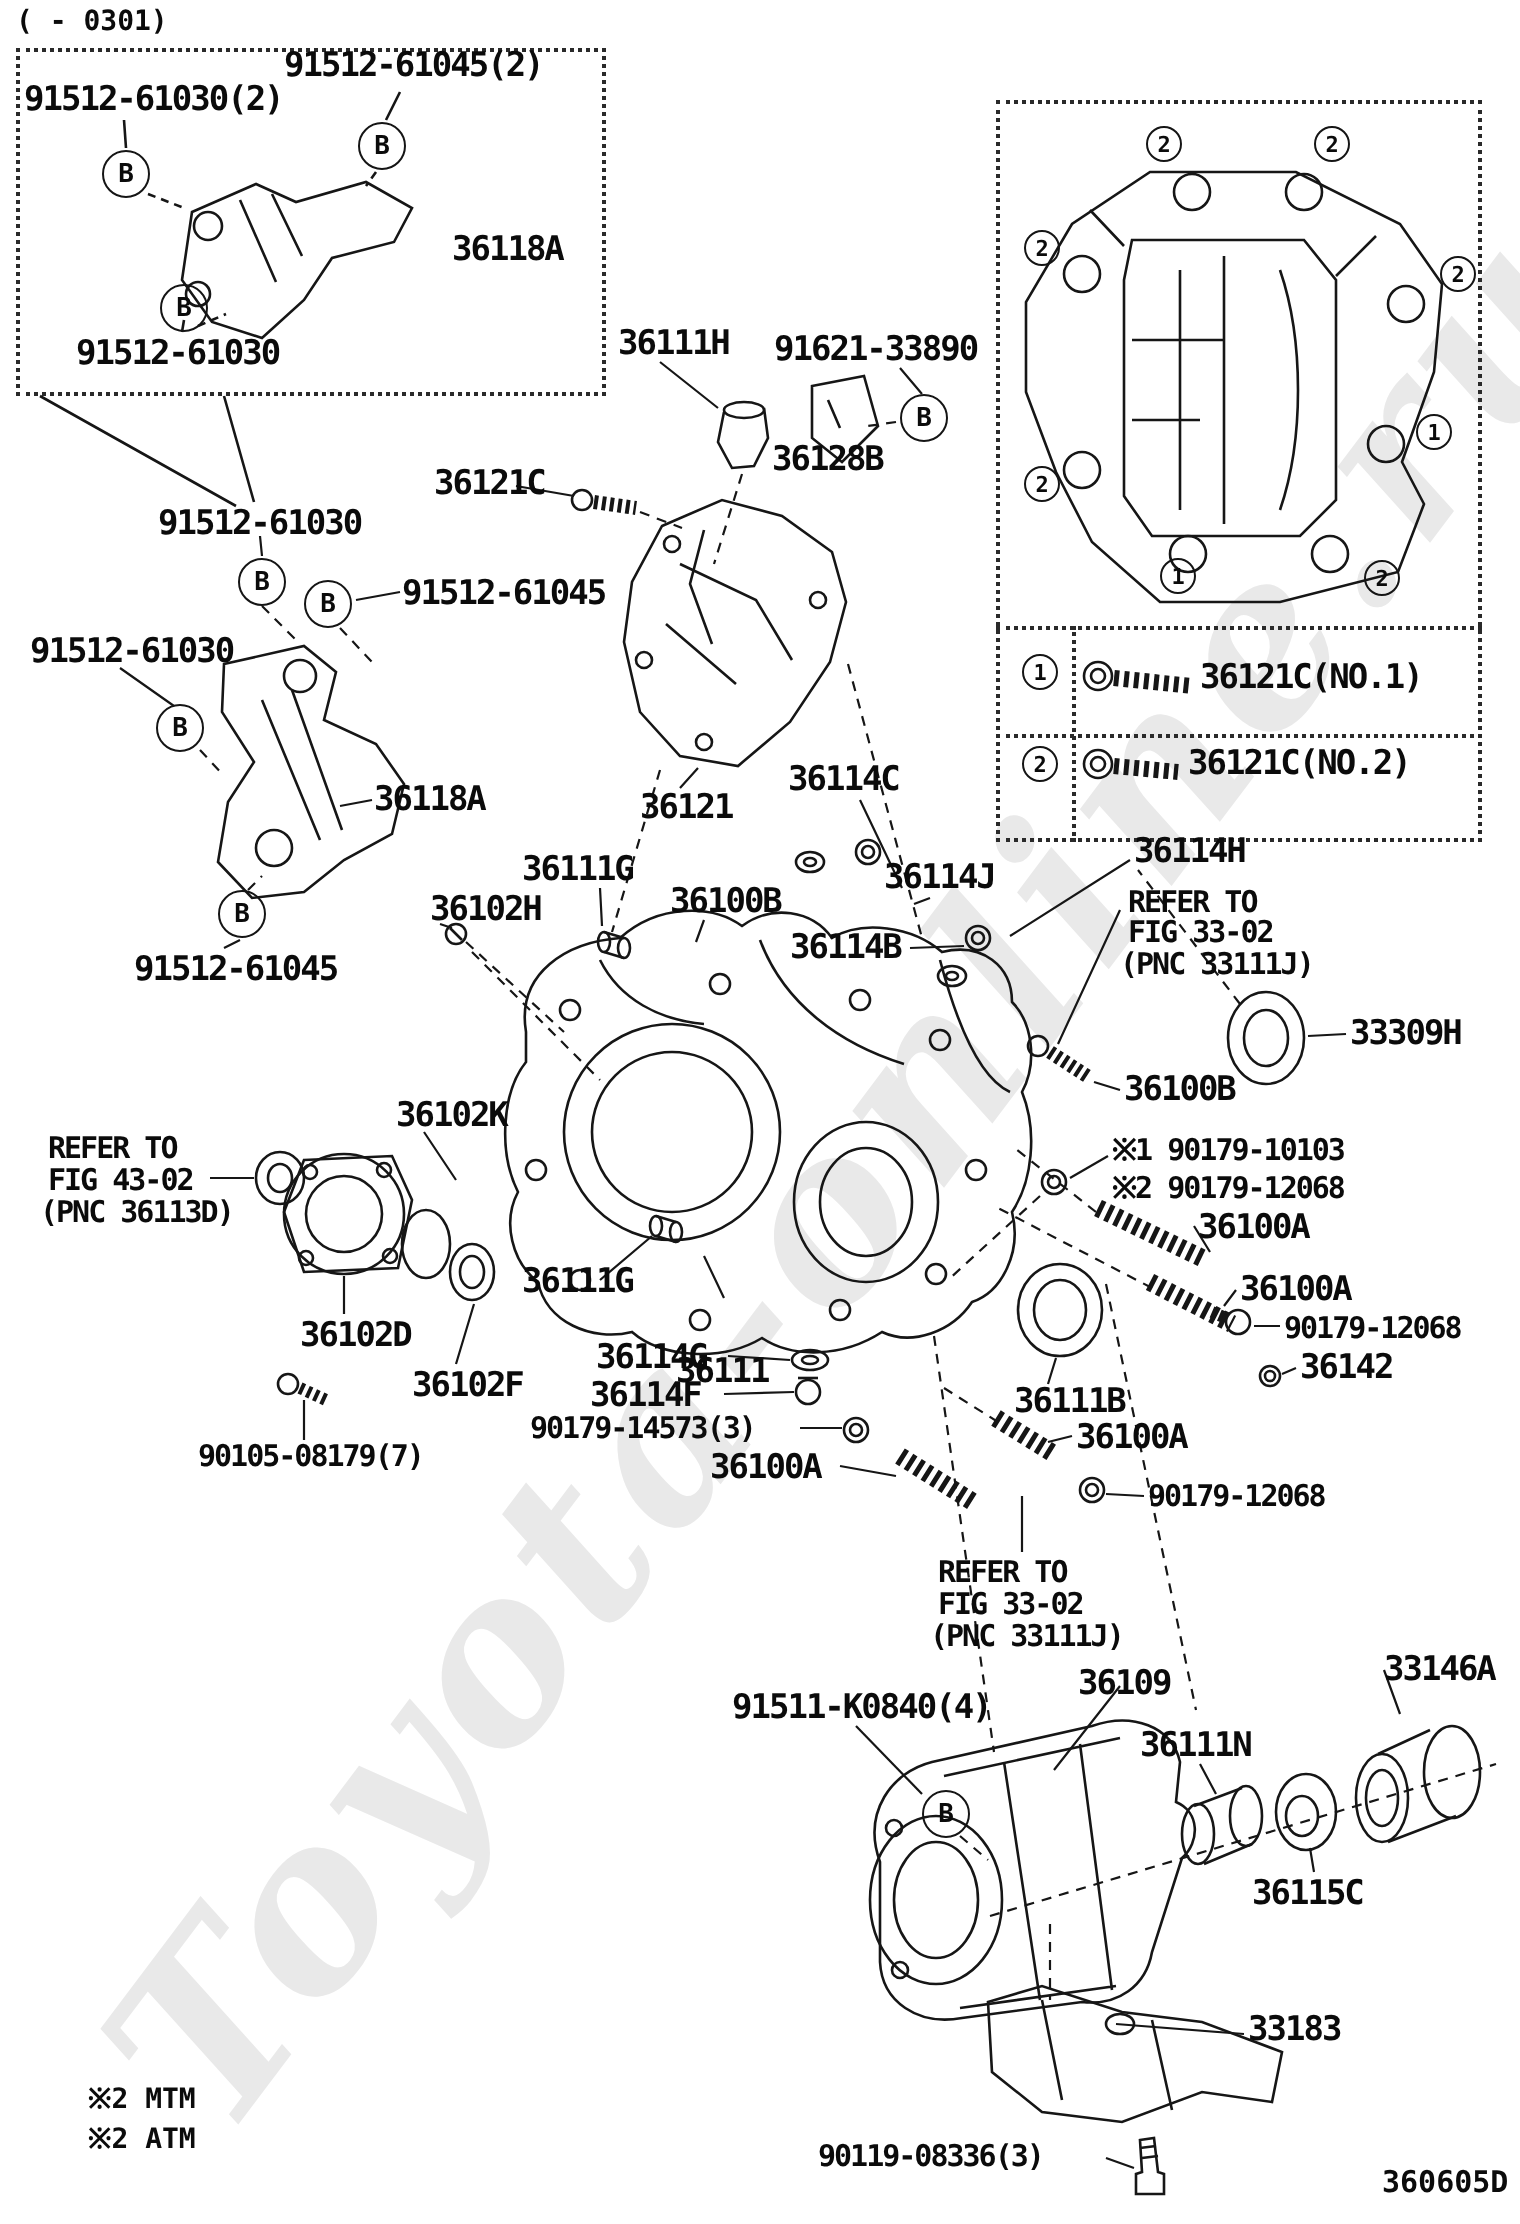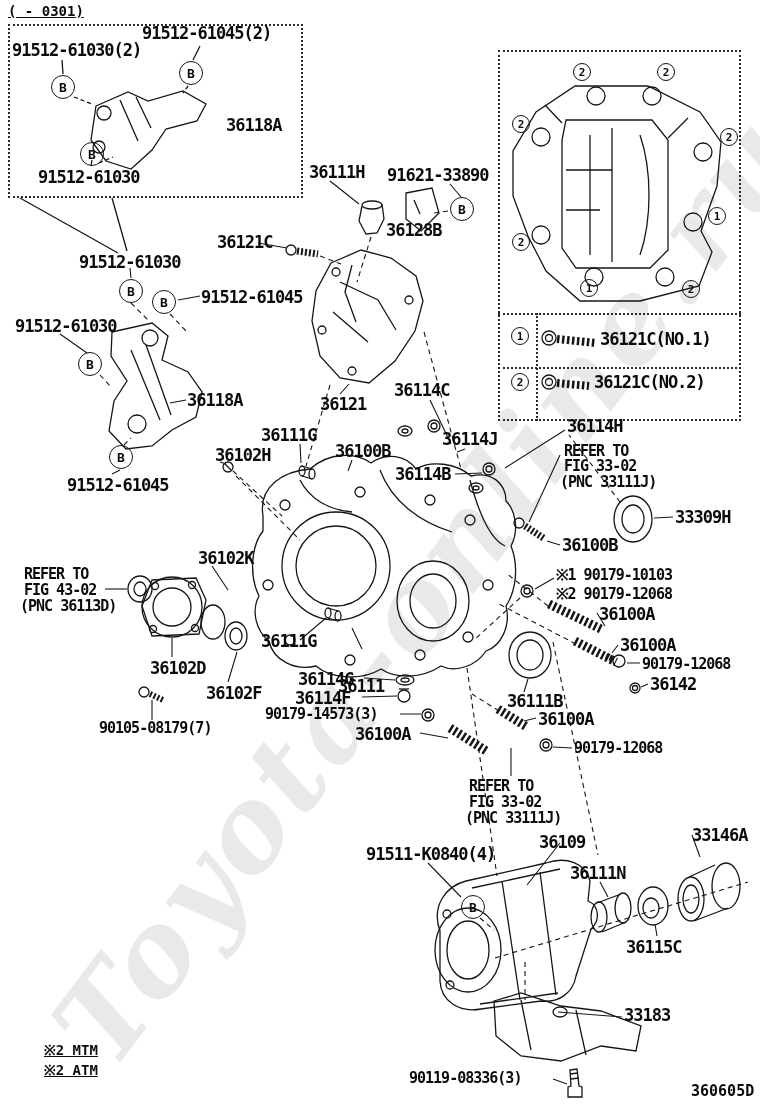--- a/index.html
+++ b/index.html
@@ -5,21 +5,21 @@
   html,body{margin:0;padding:0;background:#fff;}
   #stage{position:relative;width:760px;height:1112px;background:#fff;overflow:hidden;
          font-family:"DejaVu Sans Mono",monospace;}
   #wm{position:absolute;left:34px;top:1014px;transform:rotate(-53deg);transform-origin:0 0;
       font:italic bold 115px/1 "DejaVu Serif",serif;letter-spacing:6px;color:#e9e9e9;
       white-space:nowrap;}
   svg{position:absolute;left:0;top:0;}
   .lb{position:absolute;font:bold 17px/1.05 "DejaVu Sans Mono",monospace;letter-spacing:-1px;
       color:#0b0b0b;white-space:nowrap;}
   .sm{font-size:15px;}
-  .xs{font-size:14px;letter-spacing:0;text-decoration:underline;}
+  .xs{font-size:14px;letter-spacing:0;}
   .ft{font-size:15px;letter-spacing:0;}
   .bc{position:absolute;width:24px;height:24px;border:1.6px solid #151515;border-radius:50%;
       box-sizing:border-box;display:flex;align-items:center;justify-content:center;
       font:bold 13px "DejaVu Sans Mono",monospace;color:#0b0b0b;background:transparent;}
   .nc{position:absolute;width:18px;height:18px;border:1.4px solid #151515;border-radius:50%;
       box-sizing:border-box;display:flex;align-items:center;justify-content:center;
       font:bold 11px "DejaVu Sans Mono",monospace;color:#0b0b0b;}
   .box{position:absolute;border:2px dotted #2a2a2a;box-sizing:border-box;}
   .hline{position:absolute;border-top:2px dotted #2a2a2a;}
   .vline{position:absolute;border-left:2px dotted #2a2a2a;}

